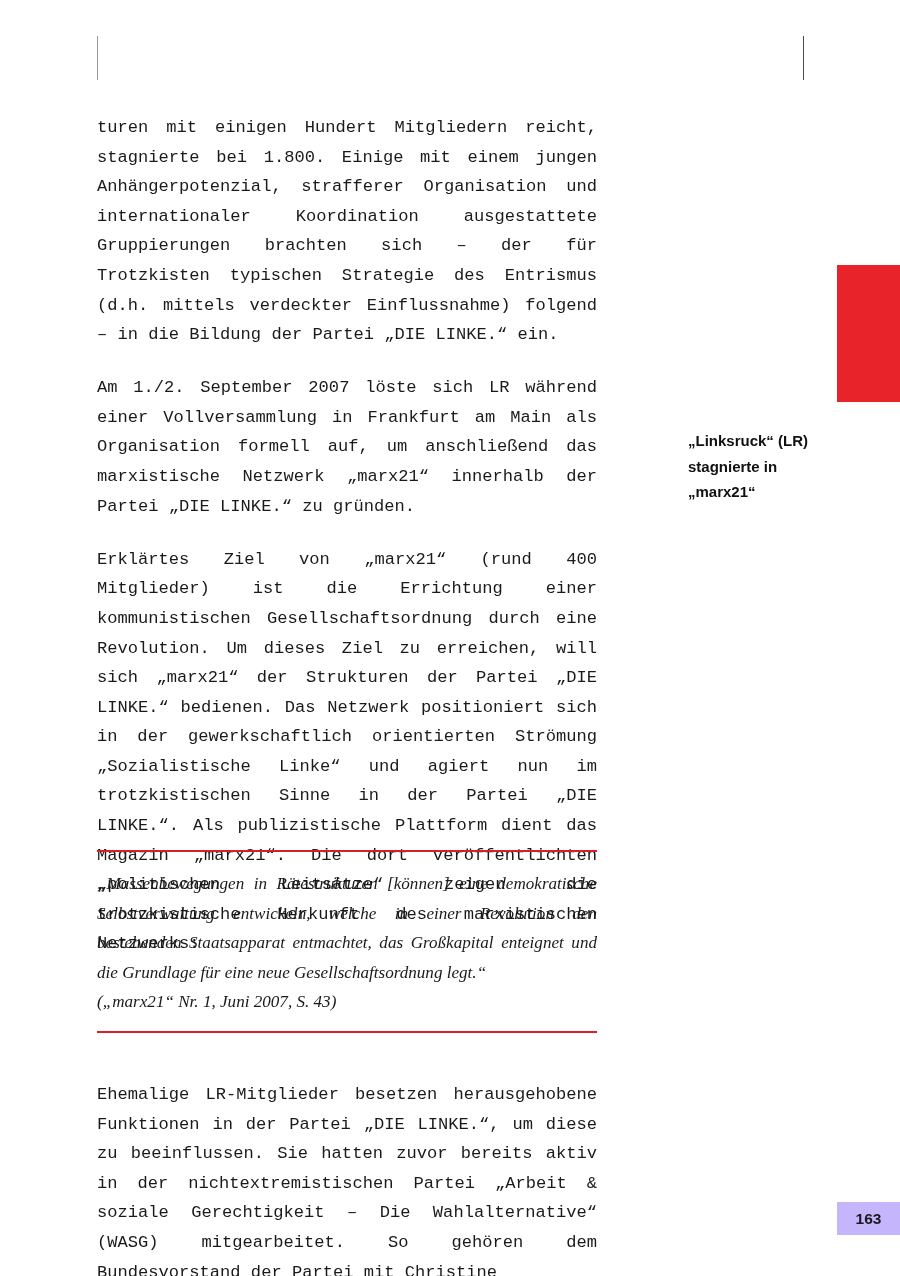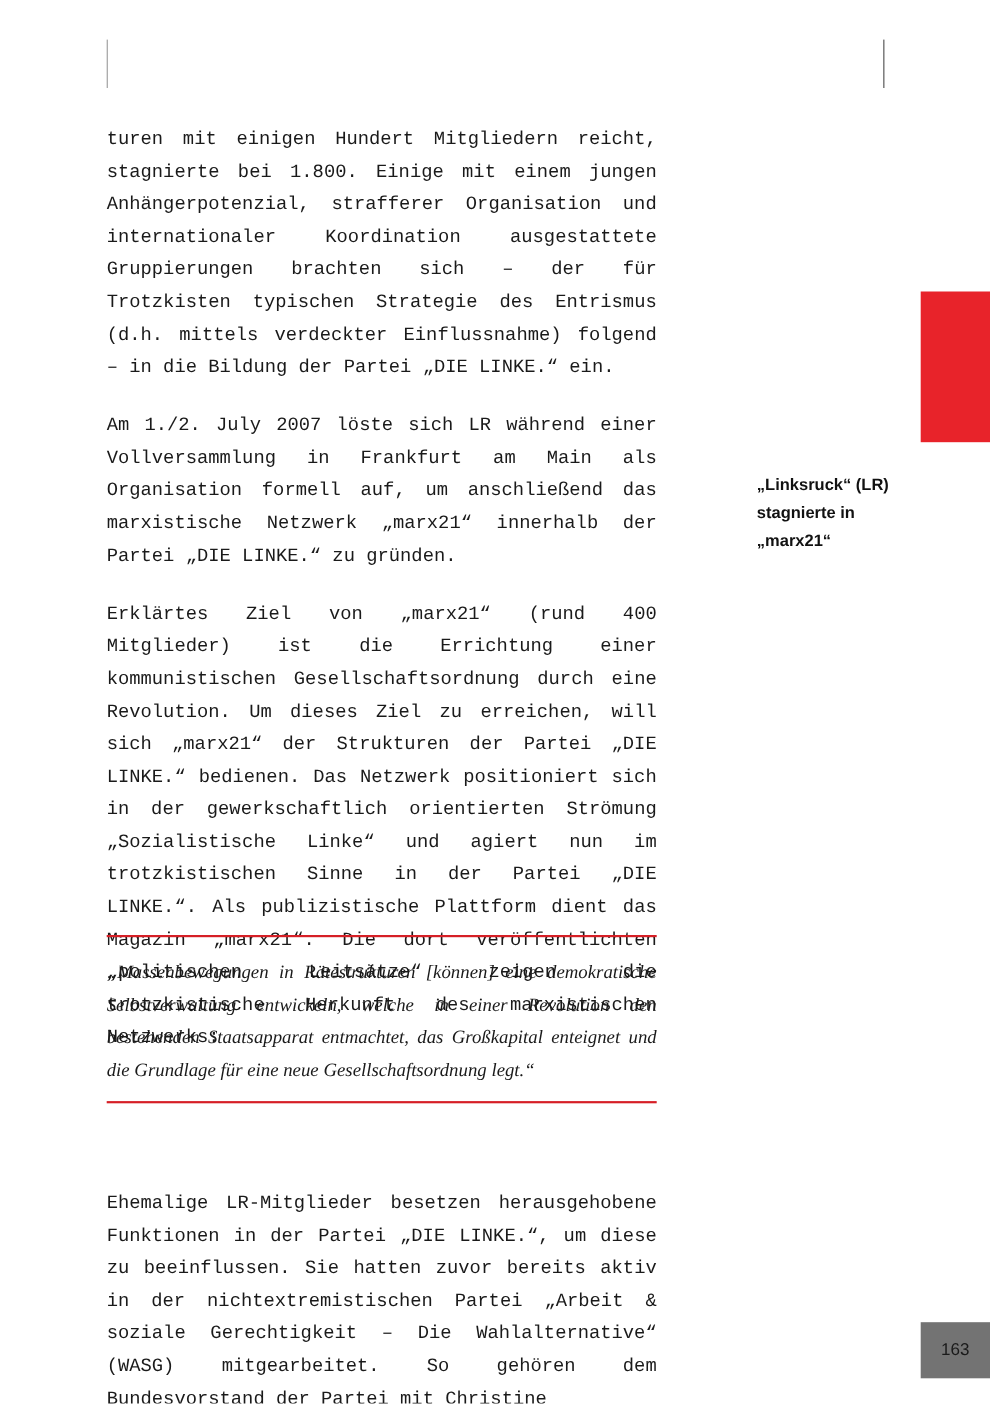--- a/index.html
+++ b/index.html
@@ -120,57 +120,58 @@
     margin: 0;
     text-align: left;
   }
 
   
   .page-number {
     position: absolute;
     left: 837px;
     top: 1202px;
     width: 63px;
-    height: 51px;
-    background: #737373;
+    height: 33px;
+    background: #c4b5fd;
     font-family: "Liberation Sans", sans-serif;
-    font-weight: normal;
+    font-weight: bold;
     font-size: 15.5px;
     color: #1a1a1a;
     display: flex;
     align-items: center;
     justify-content: center;
   }
 </style>
 </head>
 <body>
 
 <div class="page-header">
   <div class="header-rule-left"></div>
   <div class="header-rule-right"></div>
 </div>
 
 <div class="edge-tab"></div>
 
 <div class="text-column">
   <p class="body-par">turen mit einigen Hundert Mitgliedern reicht, stagnierte bei 1.800. Einige mit einem jungen Anhängerpotenzial, strafferer Organisation und internationaler Koordination ausgestattete Gruppierungen brachten sich – der für Trotzkisten typischen Strategie des Entrismus (d.h. mittels verdeckter Einflussnahme) folgend – in die Bildung der Partei „DIE LINKE.“ ein.</p>
-  <p class="body-par">Am 1./2. July 2007 löste sich LR während einer Vollversammlung in Frankfurt am Main als Organisation formell auf, um anschließend das marxistische Netzwerk „marx21“ innerhalb der Partei „DIE LINKE.“ zu gründen.</p>
+  <p class="body-par">Am 1./2. September 2007 löste sich LR während einer Vollversammlung in Frankfurt am Main als Organisation formell auf, um anschließend das marxistische Netzwerk „marx21“ innerhalb der Partei „DIE LINKE.“ zu gründen.</p>
   <p class="body-par">Erklärtes Ziel von „marx21“ (rund 400 Mitglieder) ist die Errichtung einer kommunistischen Gesellschaftsordnung durch eine Revolution. Um dieses Ziel zu erreichen, will sich „marx21“ der Strukturen der Partei „DIE LINKE.“ bedienen. Das Netzwerk positioniert sich in der gewerkschaftlich orientierten Strömung „Sozialistische Linke“ und agiert nun im trotzkistischen Sinne in der Partei „DIE LINKE.“. Als publizistische Plattform dient das Magazin „marx21“. Die dort veröffentlichten „politischen Leitsätze“ zeigen die trotzkistische Herkunft des marxistischen Netzwerks:</p>
 </div>
 
 <div class="margin-note">
   <div>„Linksruck“ (LR)</div>
   <div>stagnierte in</div>
   <div>„marx21“</div>
 </div>
 
 <div class="quote-block">
   <div class="quote-rule"></div>
   <div class="quote-body">
     <p class="quote-text">„Massenbewegungen in Rätestrukturen [können] eine demokratische Selbstverwaltung entwickeln, welche in einer Revolution den bestehenden Staatsapparat entmachtet, das Großkapital enteignet und die Grundlage für eine neue Gesellschaftsordnung legt.“</p>
+    <p class="quote-source">(„marx21“ Nr. 1, Juni 2007, S. 43)</p>
   </div>
   <div class="quote-rule"></div>
 </div>
 
 <div class="text-column" style="top: 1080px;">
   <p class="body-par">Ehemalige LR-Mitglieder besetzen herausgehobene Funktionen in der Partei „DIE LINKE.“, um diese zu beeinflussen. Sie hatten zuvor bereits aktiv in der nichtextremistischen Partei „Arbeit &amp; soziale Gerechtigkeit – Die Wahlalternative“ (WASG) mitgearbeitet. So gehören dem Bundesvorstand der Partei mit Christine</p>
 </div>
 
 <div class="page-number">163</div>
 

